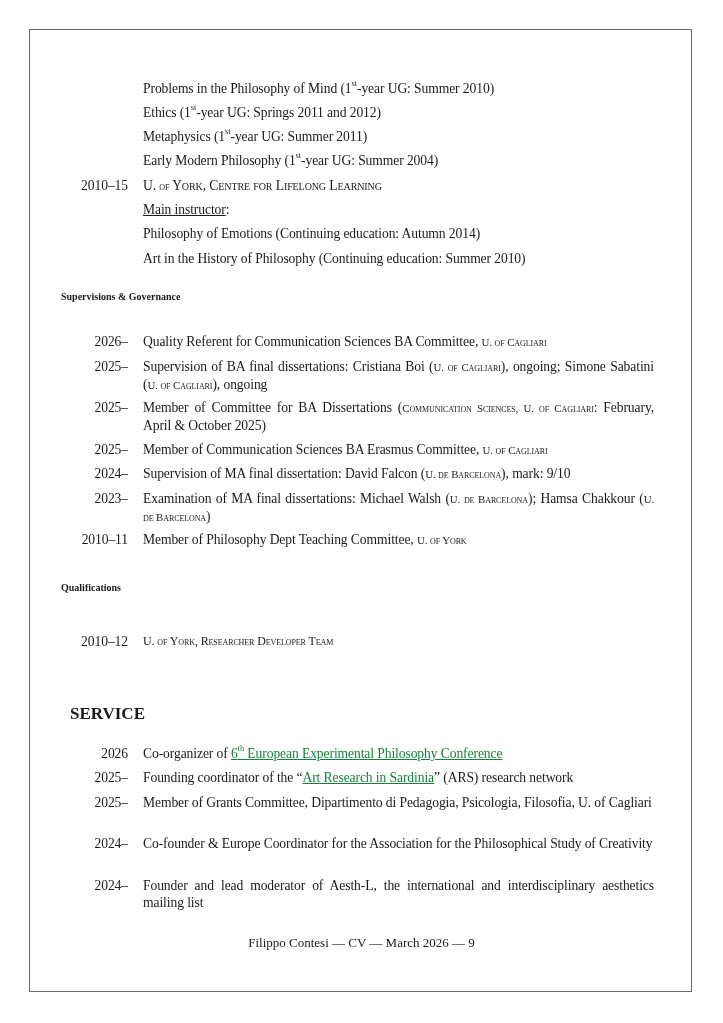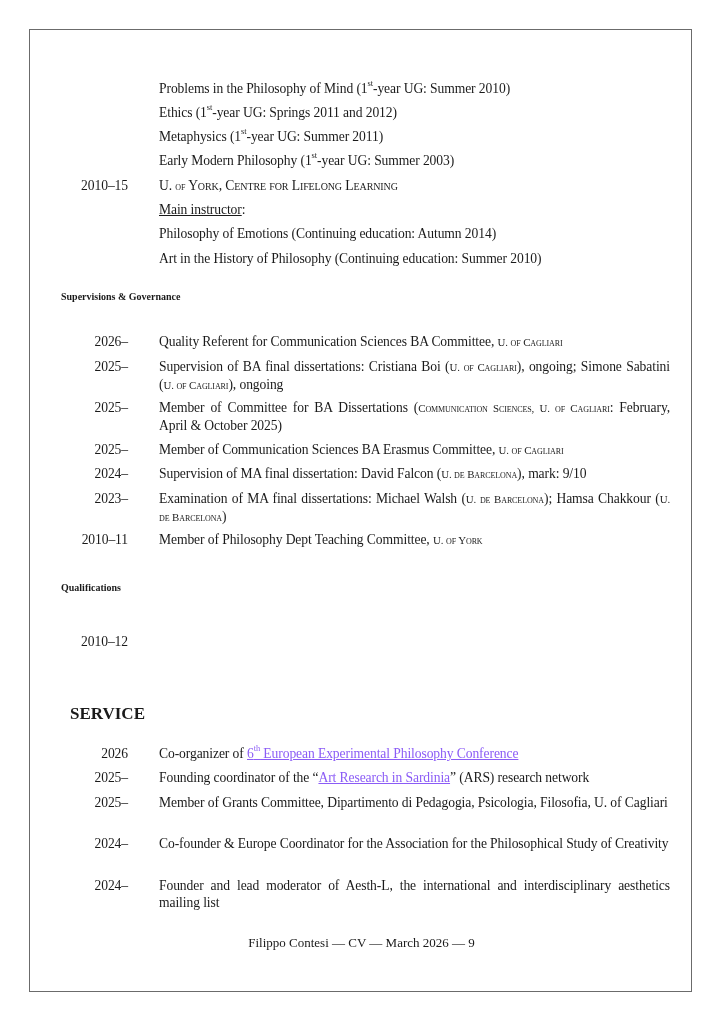--- a/index.html
+++ b/index.html
@@ -4,30 +4,30 @@
   <style>
     html, body { margin:0; padding:0; background:#ffffff; }
     body { width:723px; height:1023px; position:relative; overflow:hidden;
       font-family:"DejaVu Serif","Liberation Serif",serif; color:#1a1a1a; }
     .page { position:absolute; left:29px; top:29px; width:663px; height:963px;
       border:1px solid #6b6b6b; box-sizing:border-box; }
     .content { position:absolute; left:0; top:0; width:723px; }
     .row { position:absolute; left:0; width:723px; font-size:13.6px; line-height:17px;
       font-family:"Liberation Serif","DejaVu Serif",serif; letter-spacing:-0.1px; }
     .yr { position:absolute; right:595px; white-space:nowrap; text-align:right; }
-    .txt { position:absolute; left:143px; width:511px;margin-left:16px; }
+    .txt { position:absolute; left:143px; width:511px; }
     .txt.just { text-align:justify; }
     .sc { font-variant:small-caps; }
     .sc-small { font-size:0.8em; }
     .head { position:absolute; left:61px; font-weight:bold; font-size:10px;
       font-family:"Liberation Serif","DejaVu Serif",serif; }
     .bighead { position:absolute; left:70px; font-weight:bold; font-size:17px;
       font-family:Liberation Serif, serif; }
     .u { text-decoration:underline; }
-    a.link { color:#8b5cf6; }
+    a.link { color:#15803d; }
     sup { font-size:0.62em; vertical-align:top; position:relative; top:-1px; line-height:1; }
     .footer { position:absolute; left:0; width:723px; top:935px; text-align:center;
       font-size:13px; font-family:"Liberation Serif","DejaVu Serif",serif; }
   </style>
 </head>
 <body>
 
 <div class="page"></div>
 
 <div class="content">
@@ -35,21 +35,21 @@
   <div class="row" style="top:80px">
     <div class="txt"><span>Problems in the Philosophy of Mind (</span><span>1</span><sup>st</sup><span>-year UG: Summer 2010)</span></div>
   </div>
   <div class="row" style="top:104px">
     <div class="txt"><span>Ethics (</span><span>1</span><sup>st</sup><span>-year UG: Springs 2011 and 2012)</span></div>
   </div>
   <div class="row" style="top:128px">
     <div class="txt"><span>Metaphysics (</span><span>1</span><sup>st</sup><span>-year UG: Summer 2011)</span></div>
   </div>
   <div class="row" style="top:152px">
-    <div class="txt"><span>Early Modern Philosophy (</span><span>1</span><sup>st</sup><span>-year UG: Summer 2003)</span></div>
+    <div class="txt"><span>Early Modern Philosophy (</span><span>1</span><sup>st</sup><span>-year UG: Summer 2004)</span></div>
   </div>
 
   <div class="row" style="top:177px">
     <div class="yr">2010–15</div>
     <div class="txt sc"><span>U.</span> <span class="sc-small">of</span> <span>York, Centre for Lifelong Learning</span></div>
   </div>
   <div class="row" style="top:201px">
     <div class="txt"><span class="u">Main instructor</span><span>:</span></div>
   </div>
   <div class="row" style="top:225px">
@@ -94,20 +94,21 @@
   <div class="row" style="top:531px">
     <div class="yr">2010–11</div>
     <div class="txt"><span>Member of Philosophy Dept Teaching Committee, </span><span class="sc sc-small">U. of York</span></div>
   </div>
 
   <div class="head" style="top:582px">Qualifications</div>
 
   <div class="row" style="top:633px">
     <div class="yr">2010–12</div>
     <div class="txt">
+      <div class="sc sc-small" style="font-size:0.88em">U. of York, Researcher Developer Team</div>
     </div>
   </div>
 
   <div class="bighead" style="top:704px">SERVICE</div>
 
   <div class="row" style="top:745px">
     <div class="yr">2026</div>
     <div class="txt"><span>Co-organizer of </span><a class="link" href="#"><span>6</span><sup>th</sup><span> European Experimental Philosophy Conference</span></a></div>
   </div>
 

